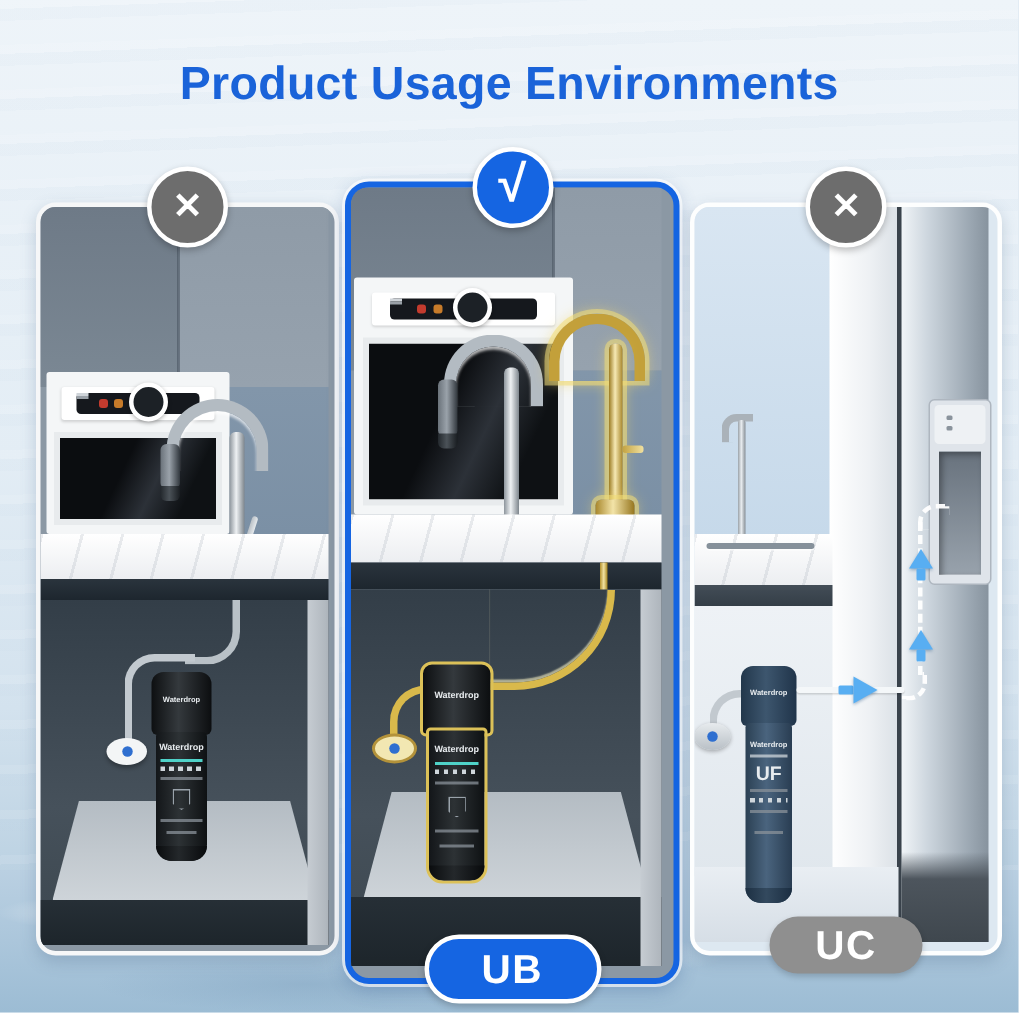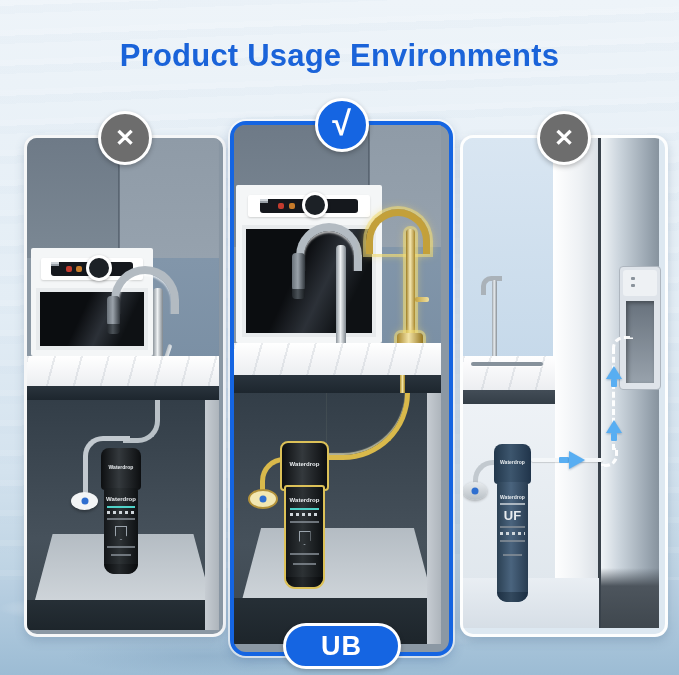--- a/index.html
+++ b/index.html
@@ -336,14 +336,17 @@
       <div class="abs arr-right-tail" style="left:96px;top:319px;width:10px;height:6px"></div>
       <div class="abs arr-right" style="left:106px;top:313px"></div>
       <div class="abs tube-dash-eb" style="left:138px;top:310px;width:14px;height:16px"></div>
       <div class="abs tube-dash-v" style="left:149px;top:210px;width:3px;height:102px"></div>
       <div class="abs tube-dash-et" style="left:149px;top:198px;width:18px;height:14px"></div>
       <div class="abs arr-up" style="left:143px;top:228px"></div>
       <div class="abs arr-up-tail" style="left:148px;top:241px;width:6px;height:8px"></div>
       <div class="abs arr-up" style="left:143px;top:282px"></div>
       <div class="abs arr-up-tail" style="left:148px;top:295px;width:6px;height:8px"></div>
     </div>
+    <div class="pill pill-gray">
+      <span>UC</span>
+    </div>
   </div>
 </div>
 
 </body></html>

